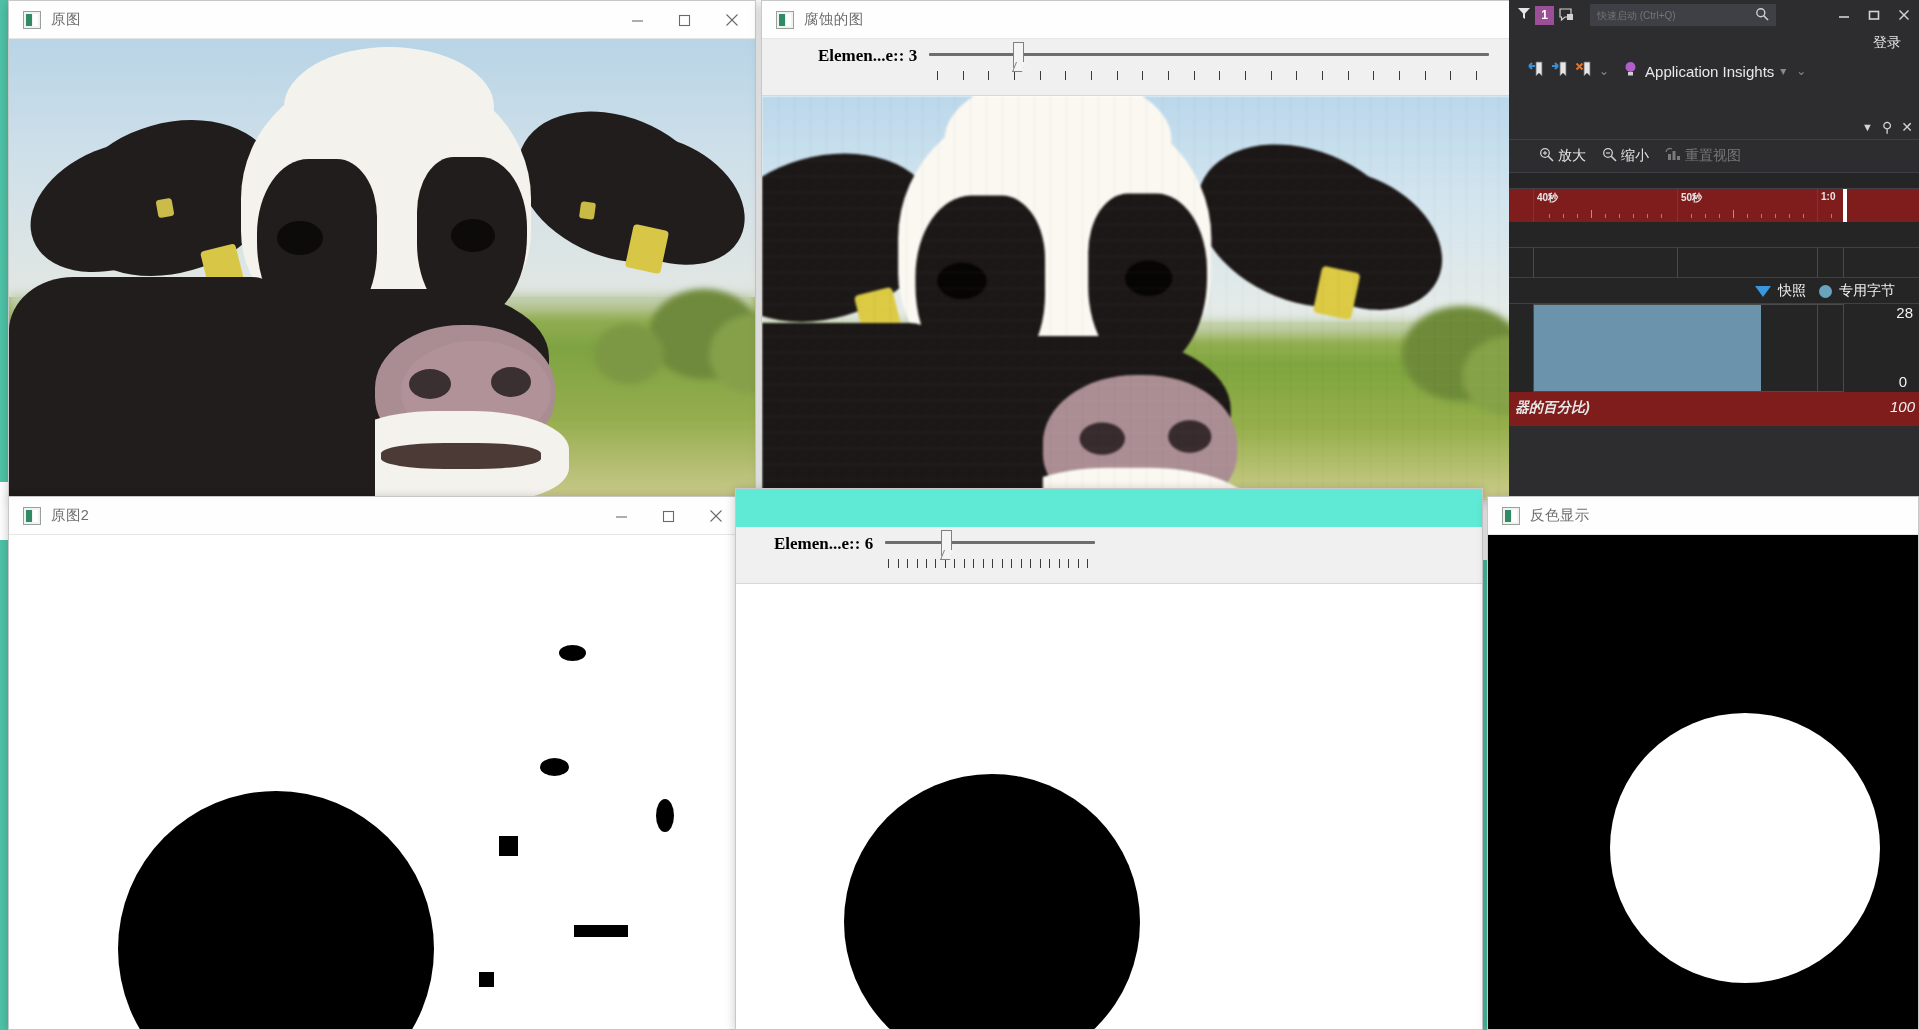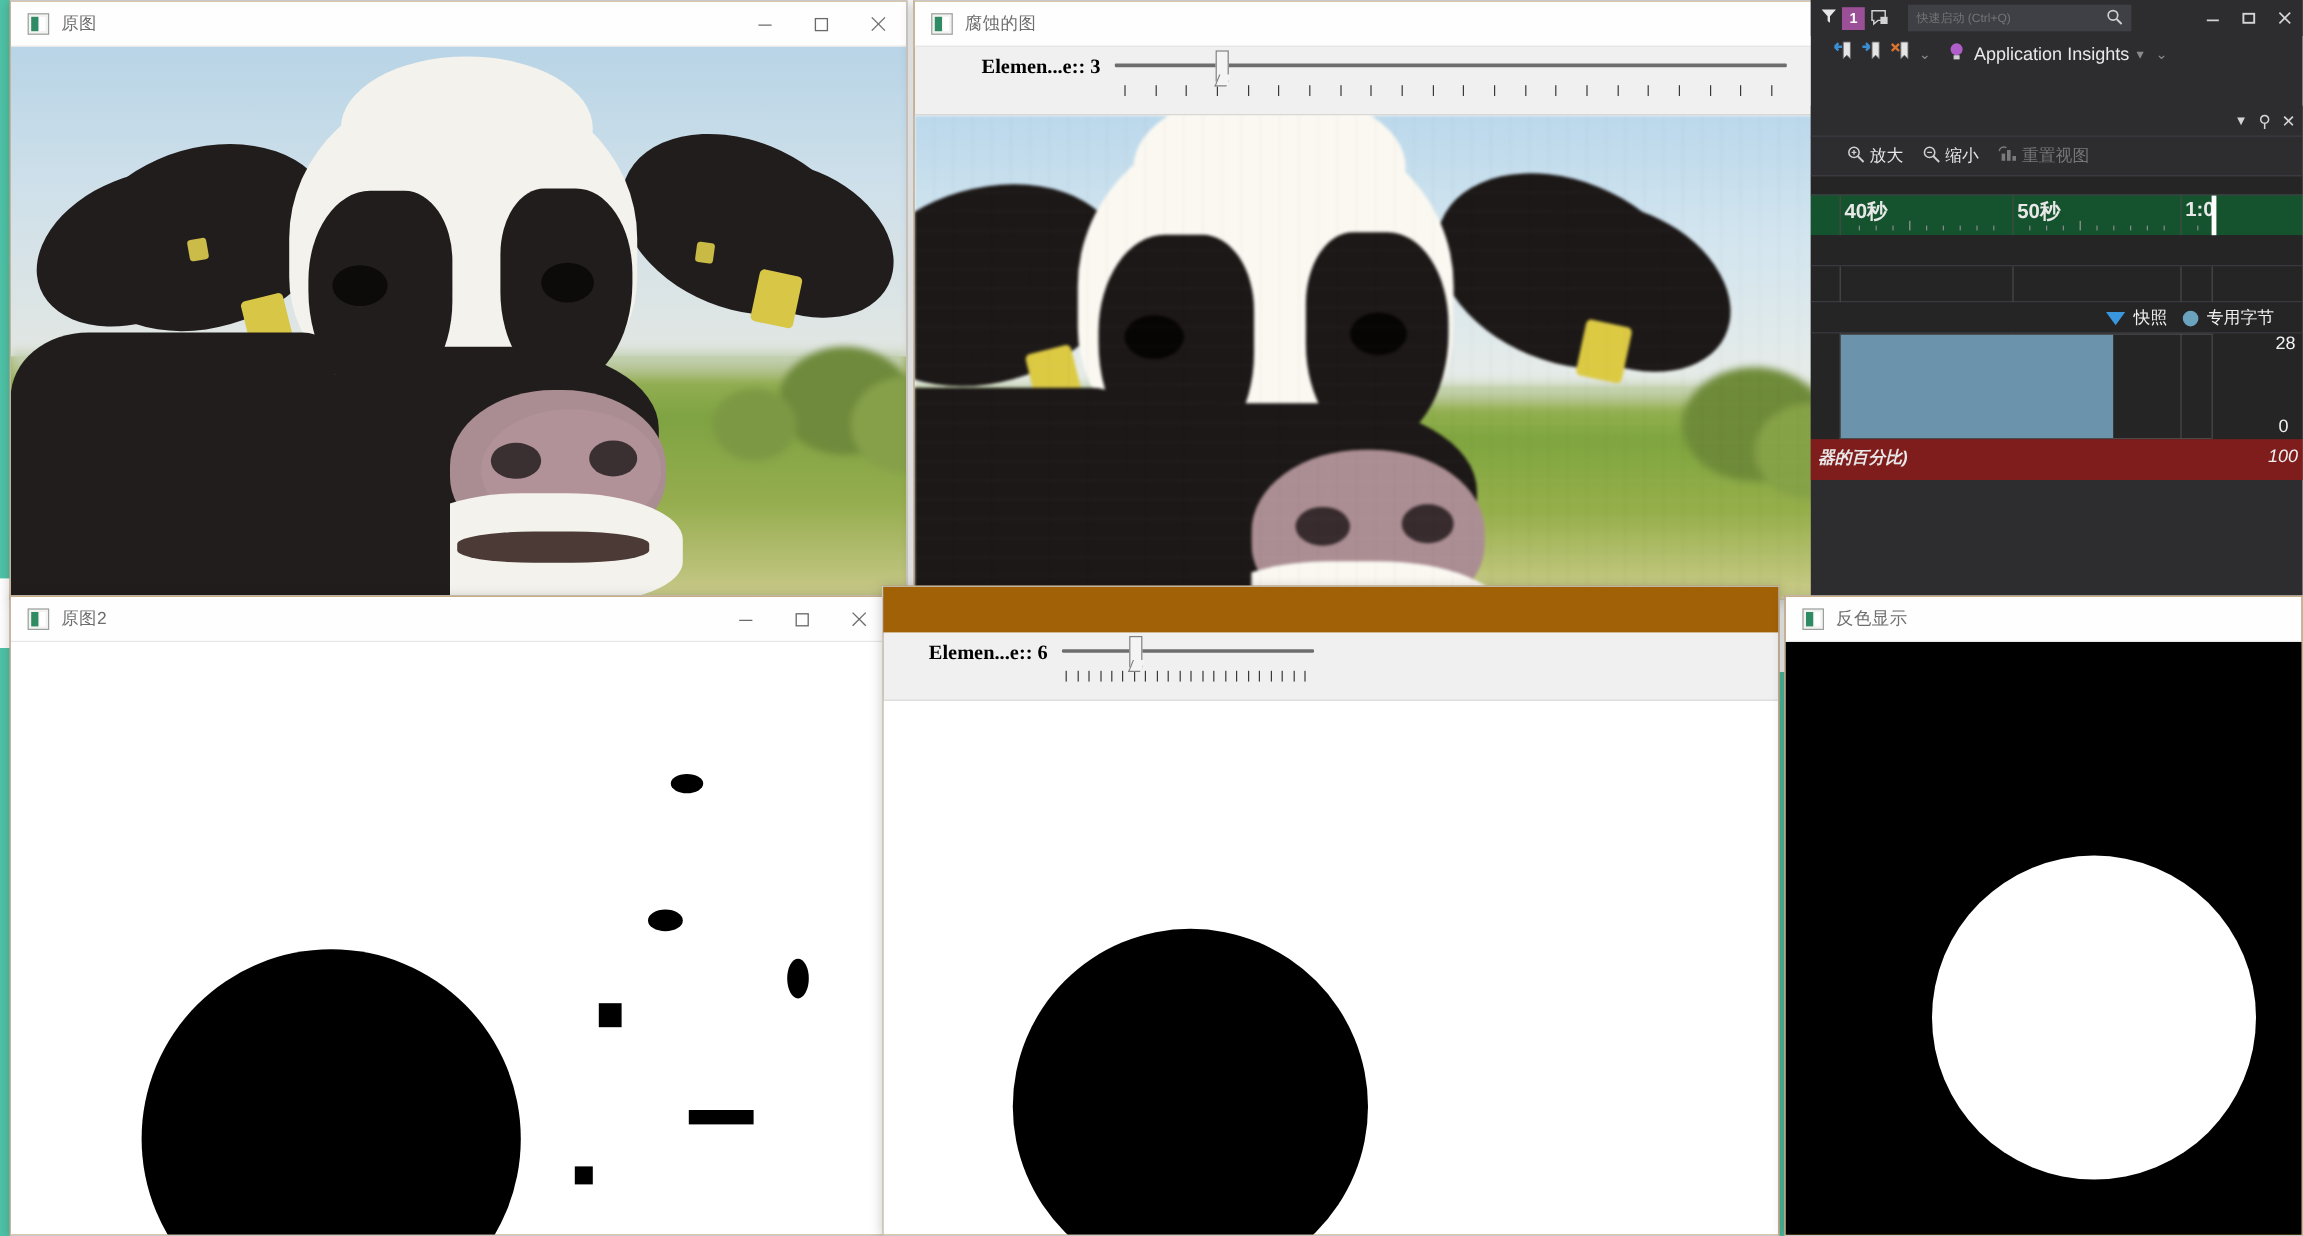--- a/index.html
+++ b/index.html
@@ -5,21 +5,21 @@
   * { box-sizing: border-box; margin: 0; padding: 0; }
   html, body {
     width: 1919px; height: 1030px;
     overflow: hidden;
     font-family: "Liberation Sans", sans-serif;
     background: #ffffff;
   }
   #root { position: relative; width: 1919px; height: 1030px; }
 
   
-  .cvwin { position: absolute; background: #a16207; border: 1px solid #c8c8c8;
+  .cvwin { position: absolute; background: #5eead4; border: 1px solid #c8c8c8;
            box-shadow: 0 2px 10px rgba(0,0,0,.22); overflow: hidden; }
   .titlebar { height: 38px; background: #fefefe; display: flex; align-items: center;
               padding-left: 14px; border-bottom: 1px solid #e6e6e6; position: relative; }
   .wicon { width: 18px; height: 18px; border: 1px solid #9aa09a; background: #f2f2f2;
            margin-right: 10px; position: relative; flex: none; }
   .wicon::before { content: ""; position: absolute; left: 2px; top: 2px;
                    width: 6px; height: 12px; background: #2e8b63; }
   .wicon::after { content: ""; position: absolute; left: 9px; top: 2px;
                   width: 5px; height: 12px; background: #ffffff; }
   .wtitle { font-size: 14.5px; color: #6e6e6e; letter-spacing: .4px; white-space: nowrap; }
@@ -82,22 +82,22 @@
   .vs-signin { font-size: 14px; color: #e6e6e6; }
   .vs-toolbar2 { height: 30px; display: flex; align-items: center; gap: 2px; }
   .vs-ai { display: flex; align-items: center; font-size: 15px; color: #e8e8e8; }
   .tool-sep { color: #8a8a8a; font-size: 12px; }
   .vs-tabstrip { height: 26px; background: #252526; display: flex; align-items: center;
                  justify-content: flex-end; padding-right: 6px; gap: 9px;
                  border-bottom: 1px solid #3f3f46; }
   .vs-tool { height: 30px; display: flex; align-items: center; gap: 4px;
              font-size: 14px; color: #e6e6e6; padding: 0 6px; }
   .vs-tool.disabled { color: #767676; }
-  .ruler { height: 34px; background: #14532d; border-top: 1px solid #3f3f46;
-           position: relative; color: #e8e8e8; font-size: 17px; font-weight: bold; }
+  .ruler { height: 34px; background: #7f1d1d; border-top: 1px solid #3f3f46;
+           position: relative; color: #e8e8e8; font-size: 10px; font-weight: bold; }
   .ruler .rlab { position: absolute; top: 2px; }
   .ruler .rsep { position: absolute; top: 0; width: 1px; height: 34px; background: #4a4a4a; }
   .ruler .rtick { position: absolute; bottom: 4px; width: 1px; height: 4px; background: #8a8a8a; }
   .ruler .rtickbig { position: absolute; bottom: 4px; width: 1px; height: 8px; background: #9a9a9a; }
   .caret { position: absolute; width: 4px; top: 0; height: 34px; background: #ffffff; }
   .graphrow { position: relative; border-bottom: 1px solid #3f3f46; background: #252526; }
   .legend { display: flex; align-items: center; gap: 7px; font-size: 14px; color: #f1f1f1;
             position: absolute; }
   .tri-down { width: 0; height: 0; border-left: 8px solid transparent;
               border-right: 8px solid transparent; border-top: 11px solid #3a96dd; }
@@ -404,20 +404,23 @@
           </svg>
       </div>
       <div class="vs-winbtn">
         <svg width="12" height="12" viewBox="0 0 12 12">
             <line x1="1.5" y1="1.5" x2="10.5" y2="10.5" stroke="#d4d4d4" stroke-width="1.4"></line>
             <line x1="10.5" y1="1.5" x2="1.5" y2="10.5" stroke="#d4d4d4" stroke-width="1.4"></line>
           </svg>
       </div>
     </div>
 
+    <div style="height:26px;display:flex;align-items:center;justify-content:flex-end;padding-right:18px;">
+      <span class="vs-signin">登录</span>
+    </div>
 
     <div class="vs-toolbar2" style="padding-left:18px;">
       <span style="width:22px;">
         <svg width="18" height="17" viewBox="0 0 18 17">
             <path d="M9 1h6v14l-3-3-3 3z" fill="#e6e6e6" stroke="#6a6a6a" stroke-width=".8"></path>
             <path d="M8 5H2m0 0 3-3M2 5l3 3" fill="none" stroke="#3a8fd4" stroke-width="2"></path>
           </svg>
       </span>
       <span style="width:22px;">
         <svg width="18" height="17" viewBox="0 0 18 17">

